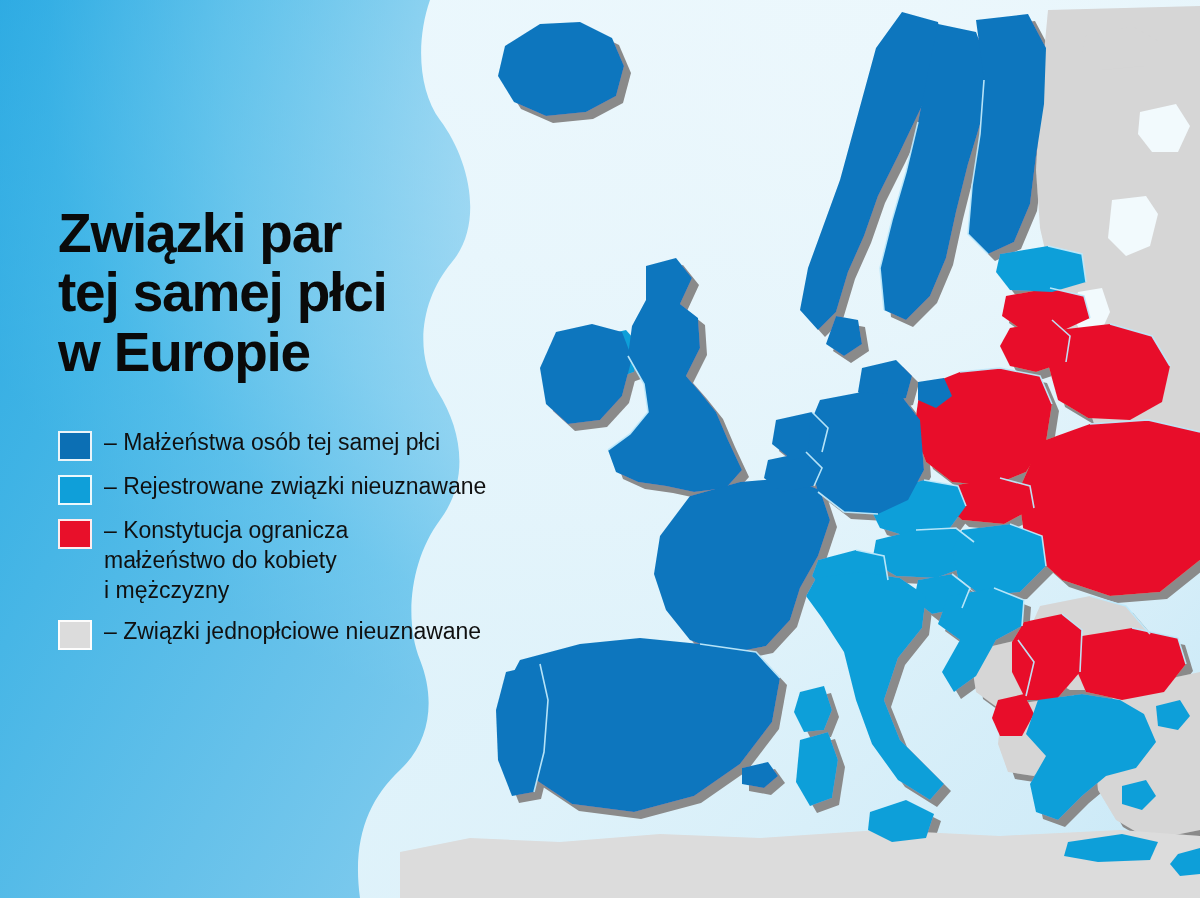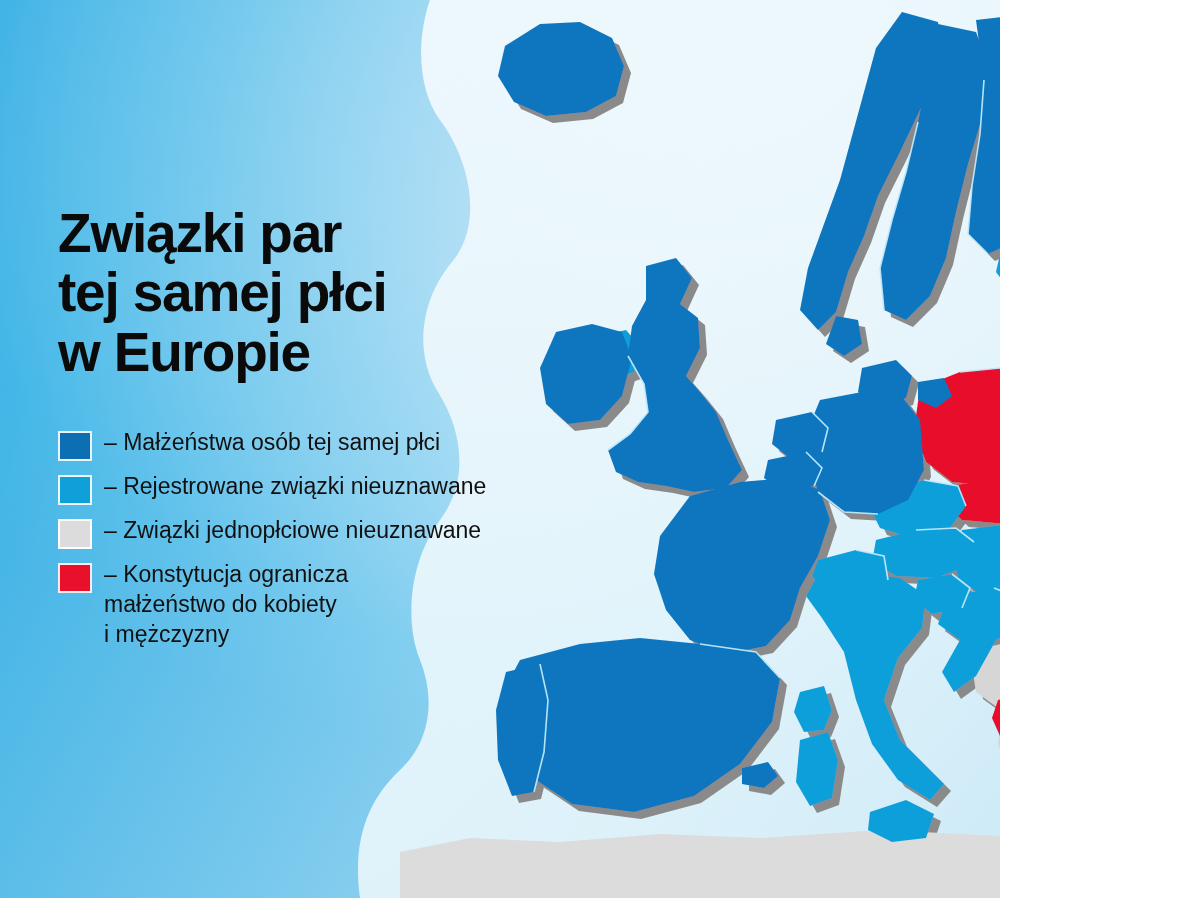--- a/index.html
+++ b/index.html
@@ -3,21 +3,21 @@
 <meta charset="utf-8">
 <title>Związki par tej samej płci w Europie</title>
 <style>
   html, body {
     margin: 0;
     padding: 0;
     background: #ffffff;
   }
   #infographic {
     position: relative;
-    width: 1000px;
+    width: 1200px;
     height: 898px;
     overflow: hidden;
     font-family: "Liberation Sans", sans-serif;
     background:
       radial-gradient(ellipse 980px 720px at 74% 8%, #eef8fc 0%, #dff0fa 18%, #b8e2f6 42%, #74caee 68%, #35b2e6 86%, #25a7e0 100%);
   }
   .bg-sheen {
     position: absolute;
     inset: 0;
     background: linear-gradient(118deg, #2ea9e2 0%, #54bde9 16%, #9ad6f2 38%, #d8eefb 58%, #eef8fd 72%, #cfe9f8 88%, #5fc0ea 100%);
@@ -316,27 +316,27 @@
         <span class="swatch" style="background:#0c6fb4"></span>
         <span class="legend-text">– Małżeństwa osób tej samej płci</span>
       </div>
 
       <div class="legend-row">
         <span class="swatch" style="background:#0f9fd9"></span>
         <span class="legend-text">– Rejestrowane związki nieuznawane</span>
       </div>
 
       <div class="legend-row">
-        <span class="swatch" style="background:#dcdcdc"></span>
-        <span class="legend-text">– Związki jednopłciowe nieuznawane</span>
-      </div>
-
-      <div class="legend-row">
         <span class="swatch" style="background:#e8102a"></span>
         <span class="legend-text">– Konstytucja ogranicza
   małżeństwo do kobiety
   i mężczyzny</span>
       </div>
 
+      <div class="legend-row">
+        <span class="swatch" style="background:#dcdcdc"></span>
+        <span class="legend-text">– Związki jednopłciowe nieuznawane</span>
+      </div>
+
     </div>
   </div>
 
 </div>
 
 </body></html>

